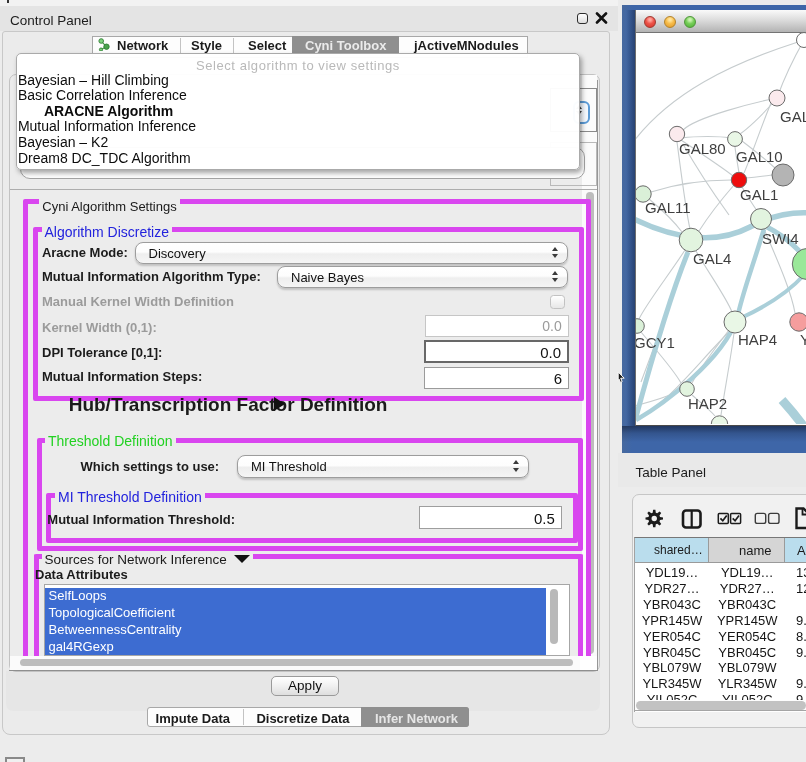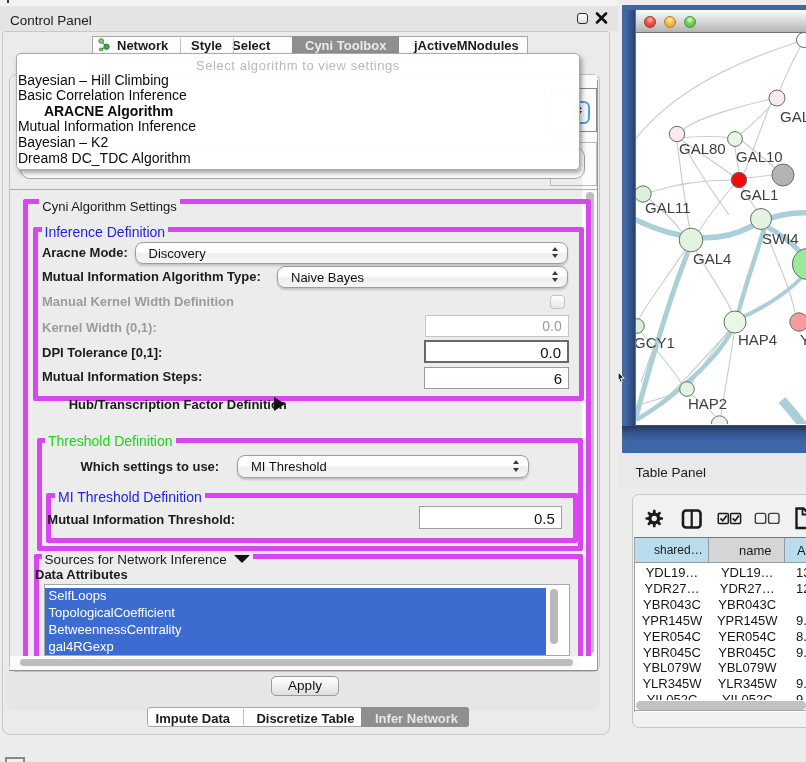--- a/index.html
+++ b/index.html
@@ -194,21 +194,21 @@
   <div class="abs" style="left:292.4px;top:36px;width:106.7px;height:18px;background:#8f8f8f;"></div>
   <svg class="abs" style="left:97.5px;top:38px;" width="12" height="13" viewBox="0 0 12 13">
     <line x1="3.2" y1="3.2" x2="8.3" y2="8.7" stroke="#3d9140" stroke-width="1.1"></line>
     <line x1="8.3" y1="8.7" x2="3" y2="11.5" stroke="#3d9140" stroke-width="1.1"></line>
     <circle cx="3.2" cy="3" r="2.3" fill="#7ed47e" stroke="#2e7d32" stroke-width="0.9"></circle>
     <circle cx="8.5" cy="8.7" r="2.7" fill="#49a24d" stroke="#2e7d32" stroke-width="0.9"></circle>
     <circle cx="3" cy="11.6" r="1.6" fill="#7ed47e" stroke="#2e7d32" stroke-width="0.9"></circle>
   </svg>
   <div class="lbl" style="left:117px;top:38px;">Network</div>
   <div class="lbl" style="left:191px;top:38px;">Style</div>
-  <div class="lbl" style="left:232px;top:38px;">Select</div>
+  <div class="lbl" style="left:248px;top:38px;">Select</div>
   <div class="lbl" style="left:305px;top:38px;color:#ebebeb;">Cyni Toolbox</div>
   <div class="lbl" style="left:414px;top:38px;">jActiveMNodules</div>
   <div class="abs" style="left:180px;top:38px;width:1px;height:15px;background:#c3c3c3;"></div>
   <div class="abs" style="left:232.5px;top:38px;width:1px;height:15px;background:#c3c3c3;"></div>
 
   <div class="abs" style="left:9px;top:73.5px;width:590.5px;height:598px;background:#ececec;border:1px solid #c2c2c2;border-radius:7px;box-sizing:border-box;"></div>
   <div class="abs" style="left:597px;top:80px;width:1px;height:591px;background:#979797;"></div>
   <div class="abs" style="left:9px;top:670px;width:589px;height:1px;background:#8f8f8f;"></div>
 
   <div class="abs" style="left:581.5px;top:75px;width:15.5px;height:581px;background:#fbfbfb;"></div>
@@ -222,21 +222,21 @@
       <u style="border-left-width:3px;border-right-width:3px;border-top-width:4px;top:6px;"></u>
     </span>
   <div class="abs" style="left:20px;top:147px;width:563px;height:30px;border:1px solid #a3a3a3;border-radius:10px;background:#fdfdfd;"></div>
   <div class="abs" style="left:10px;top:188.5px;width:587px;height:1px;background:#adadad;"></div>
 
   <div class="gbox" style="left:23.3px;top:198.5px;width:558px;height:459px;">
     <span class="gt" style="left:11px;top:-5px;font-size:13px;line-height:15px;color:#1a1a1a;">Cyni Algorithm Settings</span>
   </div>
 
   <div class="gbox" style="left:32.5px;top:227px;width:541.8px;height:163.6px;">
-    <span class="gt" style="left:4px;top:-8.5px;font-size:14px;line-height:16px;color:#2222dd;">Inference Definition</span>
+    <span class="gt" style="left:4px;top:-8.5px;font-size:14px;line-height:16px;color:#2222dd;">Algorithm Discretize</span>
   </div>
   <div class="lbl" style="left:41.9px;top:244.5px;">Aracne Mode:</div>
   <div class="combo" style="left:134.6px;top:241.5px;width:431.4px;height:20px;">
     <span class="ct">Discovery</span>
       <span class="car" style="right:7px;top:4px;">
         <i></i>
         <u></u>
       </span>
   </div>
   <div class="lbl" style="left:42px;top:268.5px;">Mutual Information Algorithm Type:</div>
@@ -255,21 +255,21 @@
     </div>
   <div class="lbl" style="left:42px;top:344.5px;">DPI Tolerance [0,1]:</div>
   <div class="field" style="left:424px;top:340.3px;width:145px;height:23px;border:2px solid #686868;">
       <span>0.0</span>
     </div>
   <div class="lbl" style="left:42px;top:369px;">Mutual Information Steps:</div>
   <div class="field" style="left:424px;top:366.6px;width:145px;height:22.3px;border:1px solid #9b9b9b;">
       <span>6</span>
     </div>
 
-  <div class="lbl" style="left:40.7px;top:396.5px;font-size:13px;line-height:16px;padding-left:28px;">Hub/Transcription Factor Definition</div>
+  <div class="lbl" style="left:40.7px;top:396.5px;font-size:19px;line-height:16px;padding-left:28px;">Hub/Transcription Factor Definition</div>
   <div class="abs" style="left:274px;top:397px;width:0;height:0;border-left:11px solid #111;border-top:7px solid transparent;border-bottom:7px solid transparent;"></div>
 
   <div class="gbox" style="left:37px;top:438px;width:536.3px;height:103px;">
     <span class="gt" style="left:3px;top:-10px;font-size:14px;line-height:16px;color:#22d122;">Threshold Definition</span>
   </div>
   <div class="lbl" style="left:80.5px;top:458.8px;">Which settings to use:</div>
   <div class="combo" style="left:237px;top:455px;width:289.8px;height:20.5px;">
     <span class="ct">MI Threshold</span>
       <span class="car" style="right:7px;top:4px;">
         <i></i>
@@ -299,21 +299,21 @@
 
   <div class="abs" style="left:16px;top:52.5px;width:564px;height:117px;background:rgba(255,255,255,0.97);border:1px solid #aaaaaa;border-radius:5px;box-shadow:2px 3px 5px rgba(0,0,0,0.35);box-sizing:border-box;"></div>
   <div class="abs" style="left:16px;top:57.5px;width:564px;text-align:center;font-size:13px;letter-spacing:0.55px;color:#b9b9b9;">Select algorithm to view settings</div>
   <div class="abs" style="left:17.9px;top:72.6px;font-size:14px;color:#0c0c0c;line-height:15.6px;white-space:nowrap;">Bayesian – Hill Climbing<br>Basic Correlation Inference<br><span class="b">ARACNE Algorithm</span><br>Mutual Information Inference<br>Bayesian – K2<br>Dream8 DC_TDC Algorithm</div>
 
   <div class="abs" style="left:271px;top:676px;width:68px;height:19.5px;border:1px solid #9a9a9a;border-radius:5px;background:linear-gradient(#ffffff,#f2f2f2 45%,#dedede);box-sizing:border-box;text-align:center;font-size:13.5px;color:#111;line-height:18px;">Apply</div>
 
   <div class="abs" style="left:146.6px;top:707px;width:322.8px;height:20px;background:#fdfdfd;border:1px solid #a8a8a8;border-radius:3px;box-sizing:border-box;"></div>
   <div class="abs" style="left:361.3px;top:707px;width:108.1px;height:20px;background:#8f8f8f;border-radius:0 3px 3px 0;"></div>
   <div class="lbl" style="left:155.6px;top:710.5px;">Impute Data</div>
-  <div class="lbl" style="left:256.4px;top:710.5px;">Discretize Table</div>
+  <div class="lbl" style="left:256.4px;top:710.5px;">Discretize Data</div>
   <div class="lbl" style="left:375px;top:710.5px;color:#e6e6e6;">Infer Network</div>
   <div class="abs" style="left:242.5px;top:709px;width:1px;height:16px;background:#c3c3c3;"></div>
 
   <div class="abs" style="left:4.5px;top:757px;width:16px;height:14px;border:2px solid #898989;background:#f0f0f0;"></div>
 
   <svg class="abs" style="left:615px;top:369px;" width="12" height="14" viewBox="0 0 12 14">
     <path d="M 3.2,11.5 L 3.2,3 L 9.2,9.2 L 5.7,9.2 L 7.2,12.6 L 5.4,13.4 L 4.1,10.2 Z" fill="#1a1a1a" stroke="#f8f8f8" stroke-width="1"></path>
   </svg>
 
 </div>

